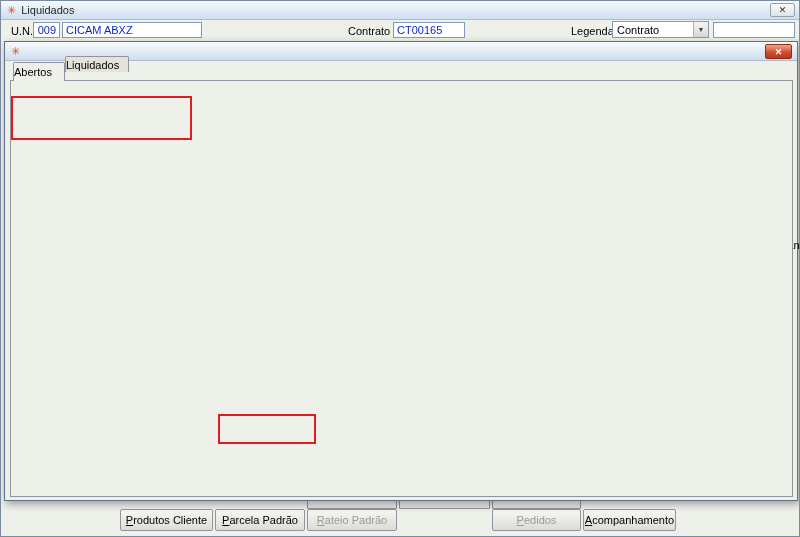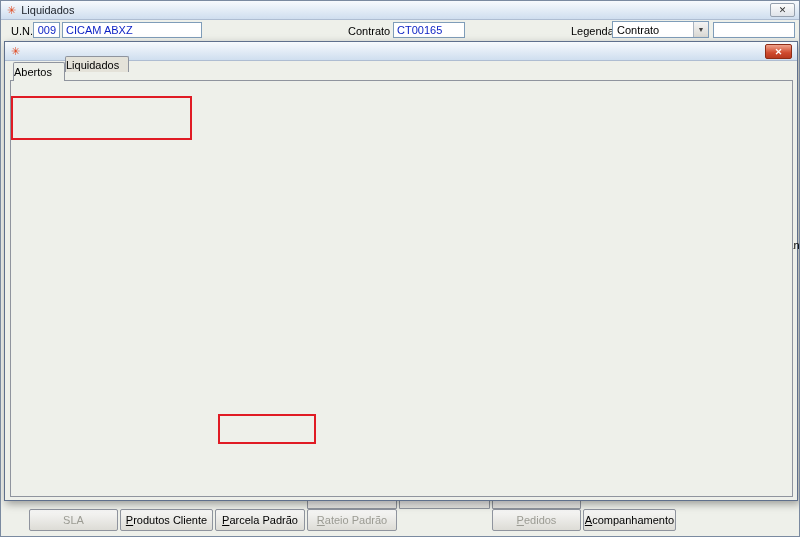--- a/index.html
+++ b/index.html
@@ -65,21 +65,20 @@
       <span style="color:#000">Contrato</span>
       <span class="selarrow">▼</span>
     </div>
     <div class="fld" style="left:712px;top:2px;width:82px"></div>
   </div>
 
   <div class="peek" style="left:306px;top:498px;width:90px"></div>
   <div class="peek" style="left:398px;top:498px;width:91px"></div>
   <div class="peek" style="left:491px;top:498px;width:89px"></div>
 
-  <div class="btn disabled" style="left:28px;top:508px;width:89px;height:22px;z-index:2">SLA</div>
   <div class="btn" style="left:119px;top:508px;width:93px;height:22px;z-index:2"><u>P</u>rodutos Cliente</div>
   <div class="btn" style="left:214px;top:508px;width:90px;height:22px;z-index:2"><u>P</u>arcela Padrão</div>
   <div class="btn disabled" style="left:306px;top:508px;width:90px;height:22px;z-index:2"><u>R</u>ateio Padrão</div>
   <div class="btn disabled" style="left:491px;top:508px;width:89px;height:22px;z-index:2"><u>P</u>edidos</div>
   <div class="btn" style="left:582px;top:508px;width:93px;height:22px;z-index:2"><u>A</u>companhamento</div>
 
   <div class="dialog" style="left:3px;top:40px;width:794px;height:460px">
 
     <div class="titlebar abs" style="left:0;top:0;width:792px;height:19px">
       <span class="ticon">✳</span>

